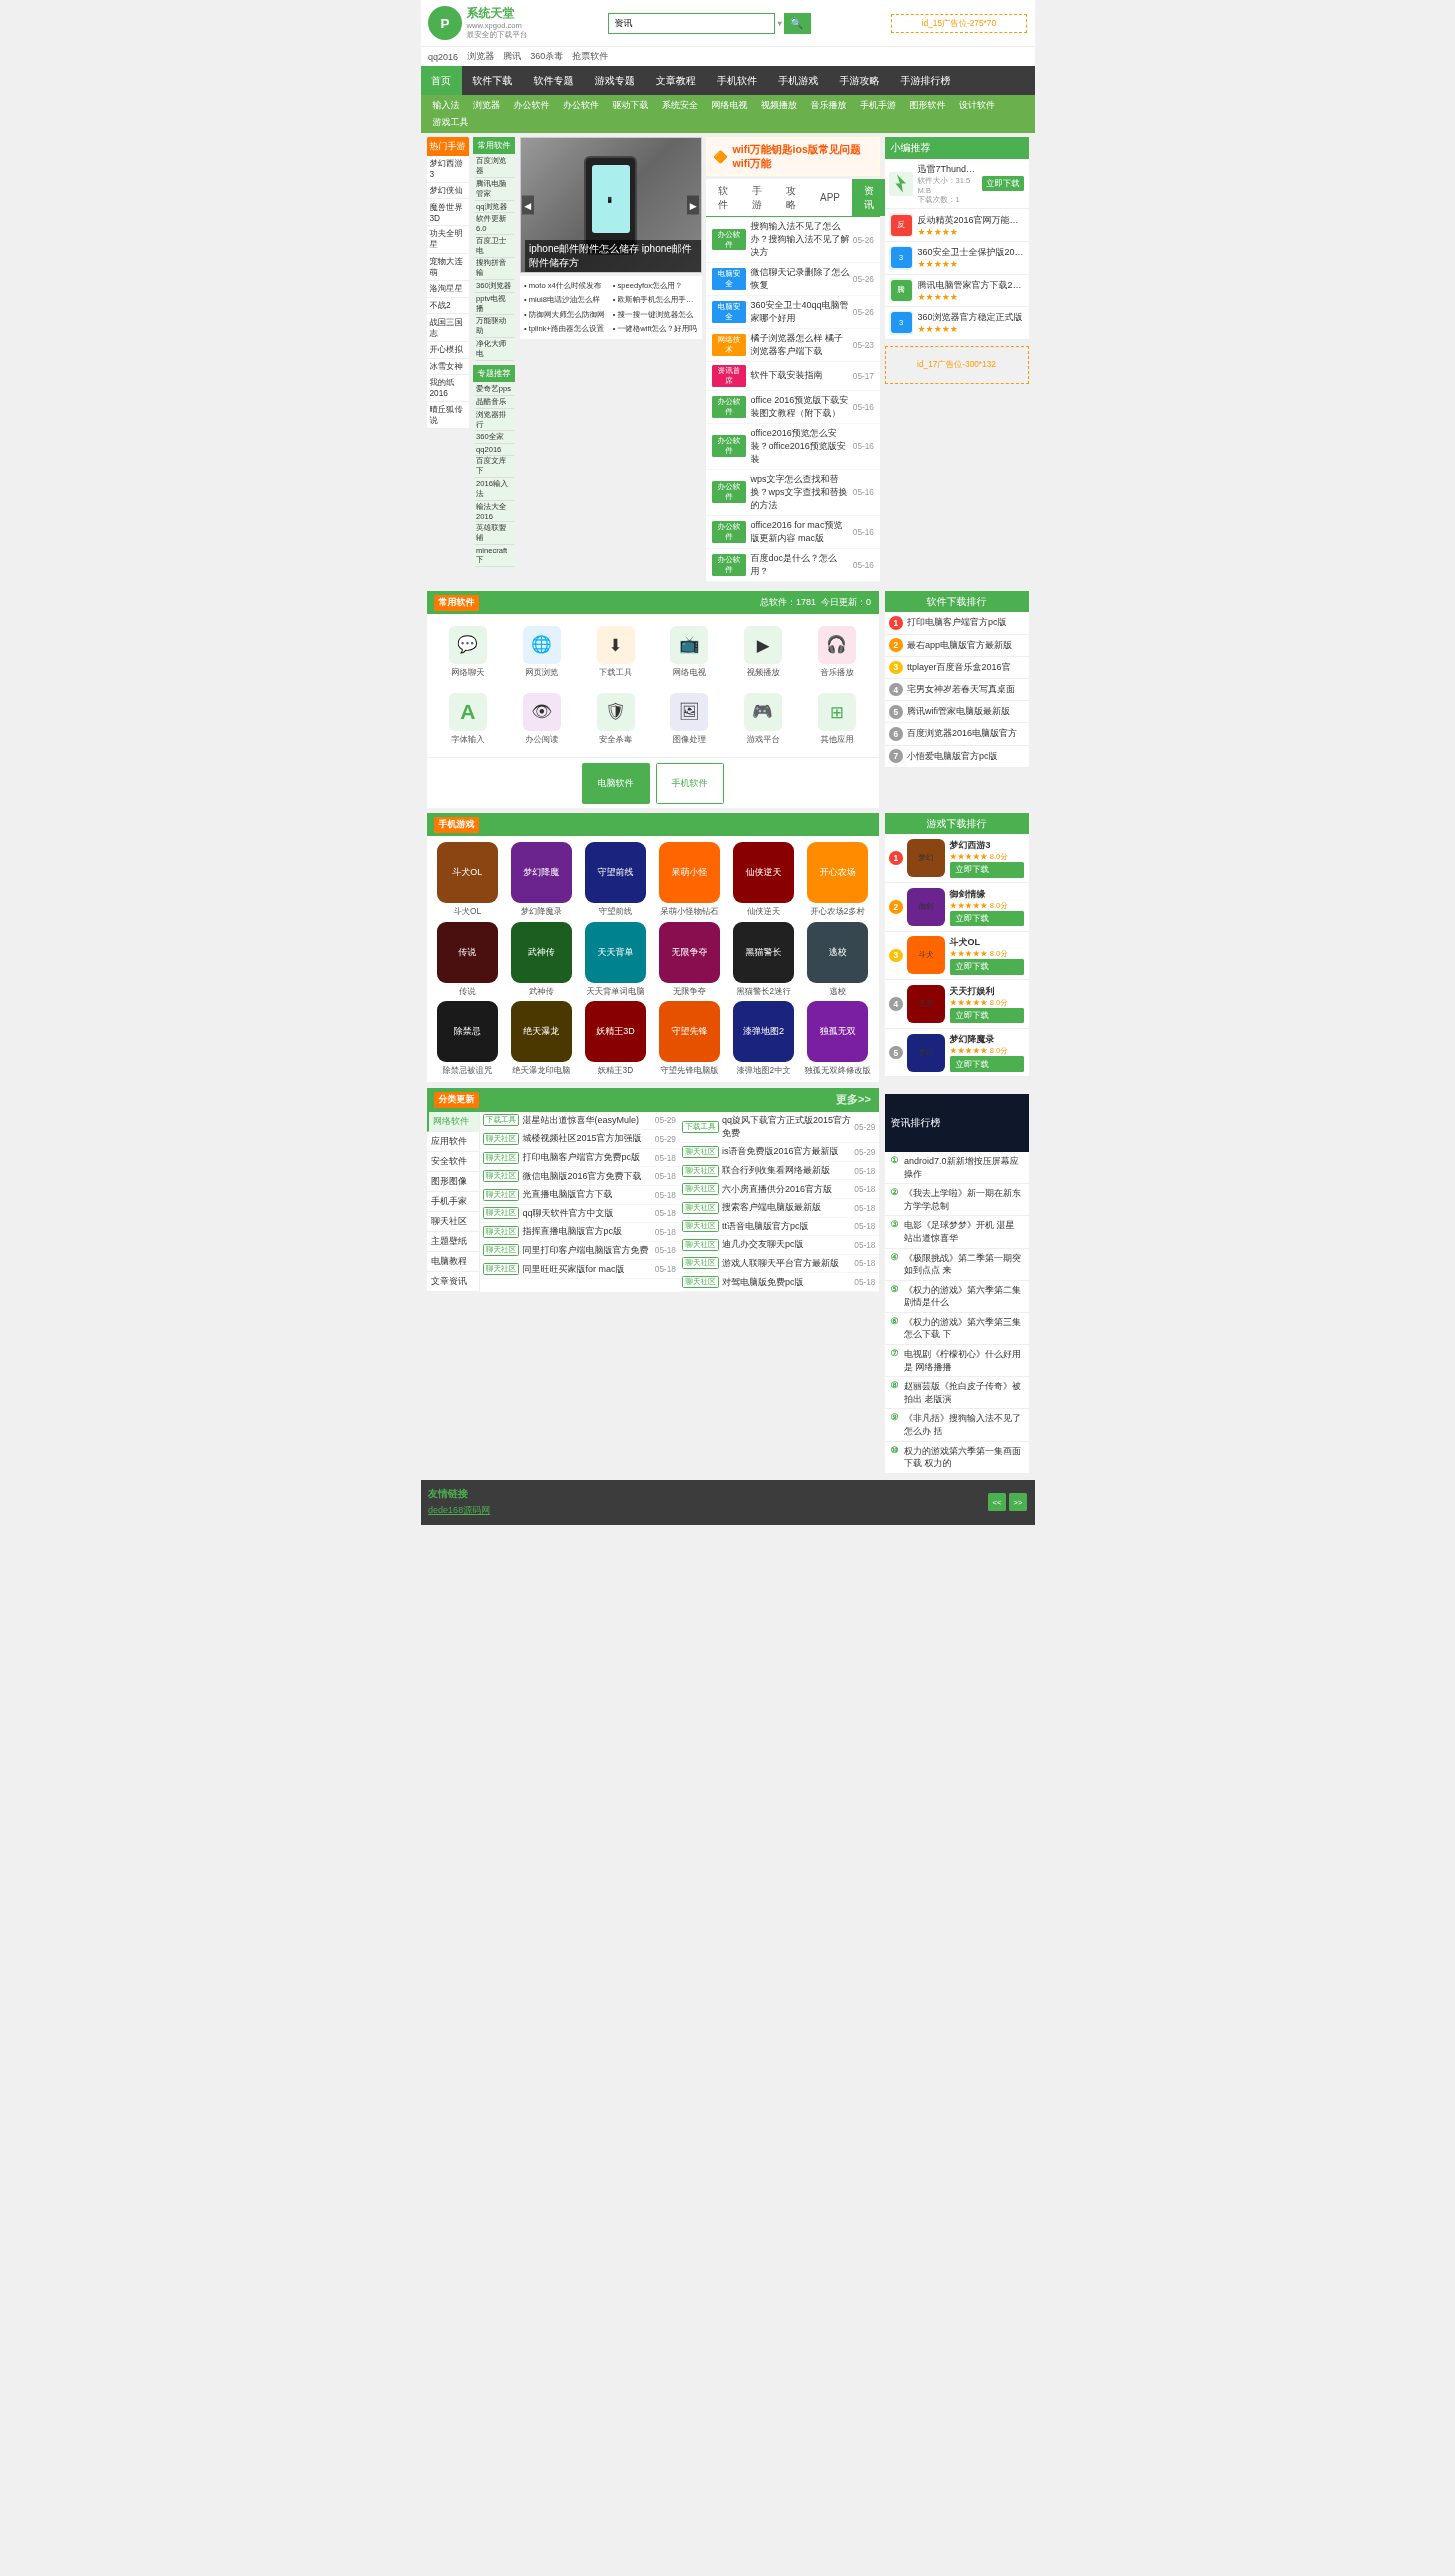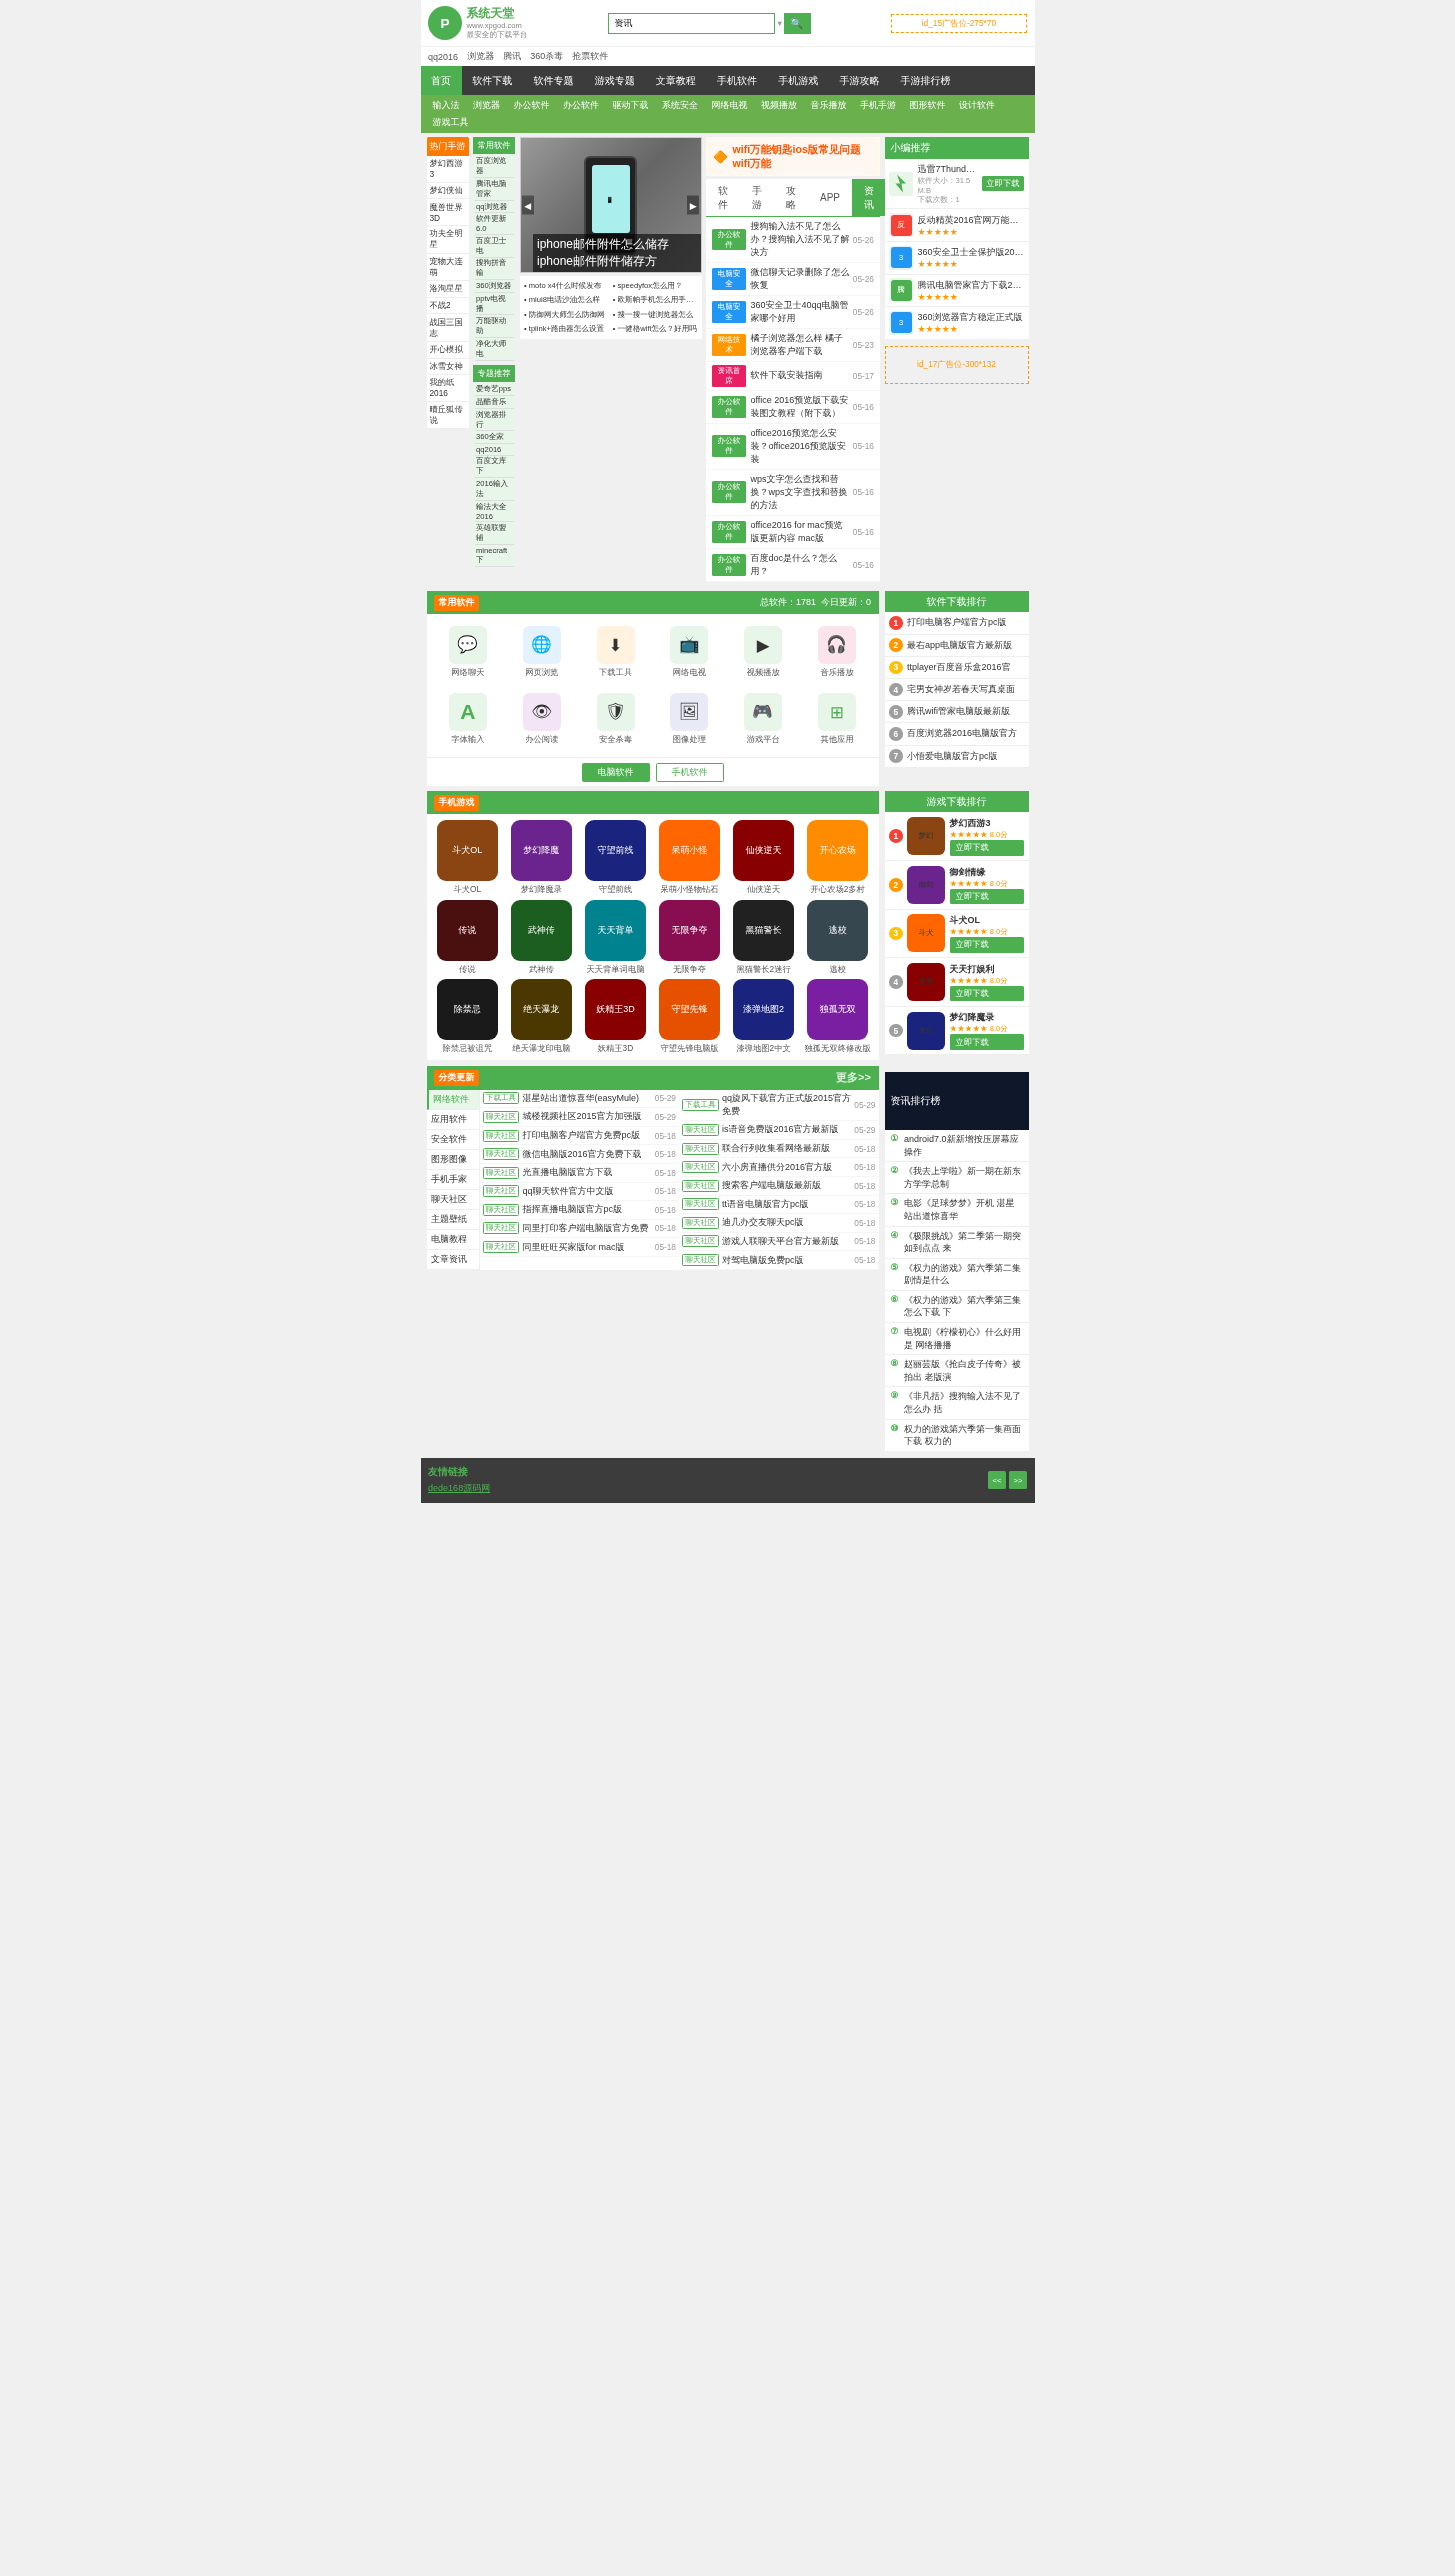--- a/index.html
+++ b/index.html
@@ -70,21 +70,21 @@
     
     
     .section-header { background: #4caf50; color: white; padding: 3.8px 7.6px; display: flex; justify-content: space-between; align-items: center; }
     
     .sw-grid { display: grid; grid-template-columns: repeat(6, 1fr); gap: 3px; padding: 6px; background: #fff; }
     .sw-item { display: flex; flex-direction: column; align-items: center; padding: 6px 3px; cursor: pointer; border-radius: 3px; }
     .sw-icon { width: 38px; height: 38px; border-radius: 6px; display: flex; align-items: center; justify-content: center; margin-bottom: 3px; font-size: 16.7px; }
     .sw-name { font-size: 8.3px; color: #555; text-align: center; }
     
     .sw-tab-bar { display: flex; justify-content: center; gap: 6px; padding: 4.5px; background: #fff; border-top: 0.8px solid #eee; }
-    .sw-tab { padding: 2px 15px; border: 0.8px solid #4caf50; border-radius: 1.5px; cursor: pointer; color: #4caf50; font-size: 9px; }
+    .sw-tab { padding: 13px 15px; border: 0.8px solid #4caf50; border-radius: 1.5px; cursor: pointer; color: #4caf50; font-size: 9px; }
     .sw-tab.active { background: #4caf50; color: white; }
     .games-grid { display: grid; grid-template-columns: repeat(6, 1fr); gap: 4.5px; padding: 6px; background: #fff; }
     .game-item { display: flex; flex-direction: column; align-items: center; cursor: pointer; }
     .game-icon { width: 61px; height: 61px; border-radius: 9px; margin-bottom: 3px; display: flex; align-items: center; justify-content: center; font-size: 9px; color: white; text-align: center; overflow: hidden; }
     .game-name { font-size: 8.3px; color: #555; text-align: center; }
     
     
     .rank-section { background: #fff; margin-bottom: 6px; }
     .rank-title { background: #4caf50; color: white; padding: 3.8px 6px; font-size: 10px; text-align: center; }
     .rank-item { display: flex; align-items: center; padding: 3.8px 4.5px; border-bottom: 0.8px solid #eee; gap: 4.5px; }
@@ -241,21 +241,21 @@
         <div style="width:182px; height:136px; background:#555; position:relative; overflow:hidden; border:0.8px solid #ccc;">
 
           <div style="width:100%; height:100%; background:linear-gradient(135deg,#999,#666,#888); display:flex; align-items:center; justify-content:center; color:white; font-size:10px; text-align:center; padding:6px;">
             <div>
 
               <div style="width:53px;height:99px;background:#222;border-radius:6px;margin:0 auto;border:2.3px solid #444;position:relative;">
                 <div style="width:38px;height:68px;background:#aee;border-radius:3px;margin:7.6px auto;font-size:6px;color:#333;display:flex;align-items:center;justify-content:center;">📱</div>
               </div>
             </div>
           </div>
-          <div style="position:absolute;bottom:0;left:12px;right:0;background:rgba(0,0,0,0.6);color:white;padding:2.3px 4.5px;font-size:12px;">iphone邮件附件怎么储存 iphone邮件附件储存方</div>
+          <div style="position:absolute;bottom:0;left:4px;right:0;background:rgba(0,0,0,0.6);color:white;padding:2.3px 4.5px;font-size:10px;">iphone邮件附件怎么储存 iphone邮件附件储存方</div>
           <div style="position:absolute;top:50%;left:1.5px;transform:translateY(-50%);background:rgba(0,0,0,0.4);color:white;padding:4.5px 2.3px;cursor:pointer;font-size:9px;">◀</div>
           <div style="position:absolute;top:50%;right:1.5px;transform:translateY(-50%);background:rgba(0,0,0,0.4);color:white;padding:4.5px 2.3px;cursor:pointer;font-size:9px;">▶</div>
         </div>
 
         <div style="background:#fff;margin-top:3px;">
           <div style="display:grid;grid-template-columns:1fr 1fr;gap:1.5px;padding:3px;font-size:7.6px;">
             <div style="padding:1.5px;color:#333;cursor:pointer;overflow:hidden;white-space:nowrap;text-overflow:ellipsis;">• moto x4什么时候发布</div>
             <div style="padding:1.5px;color:#333;cursor:pointer;overflow:hidden;white-space:nowrap;text-overflow:ellipsis;">• speedyfox怎么用？</div>
             <div style="padding:1.5px;color:#333;cursor:pointer;overflow:hidden;white-space:nowrap;text-overflow:ellipsis;">• miui8电话沙油怎么样</div>
             <div style="padding:1.5px;color:#333;cursor:pointer;overflow:hidden;white-space:nowrap;text-overflow:ellipsis;">• 欧斯帕手机怎么用手机网页</div>

